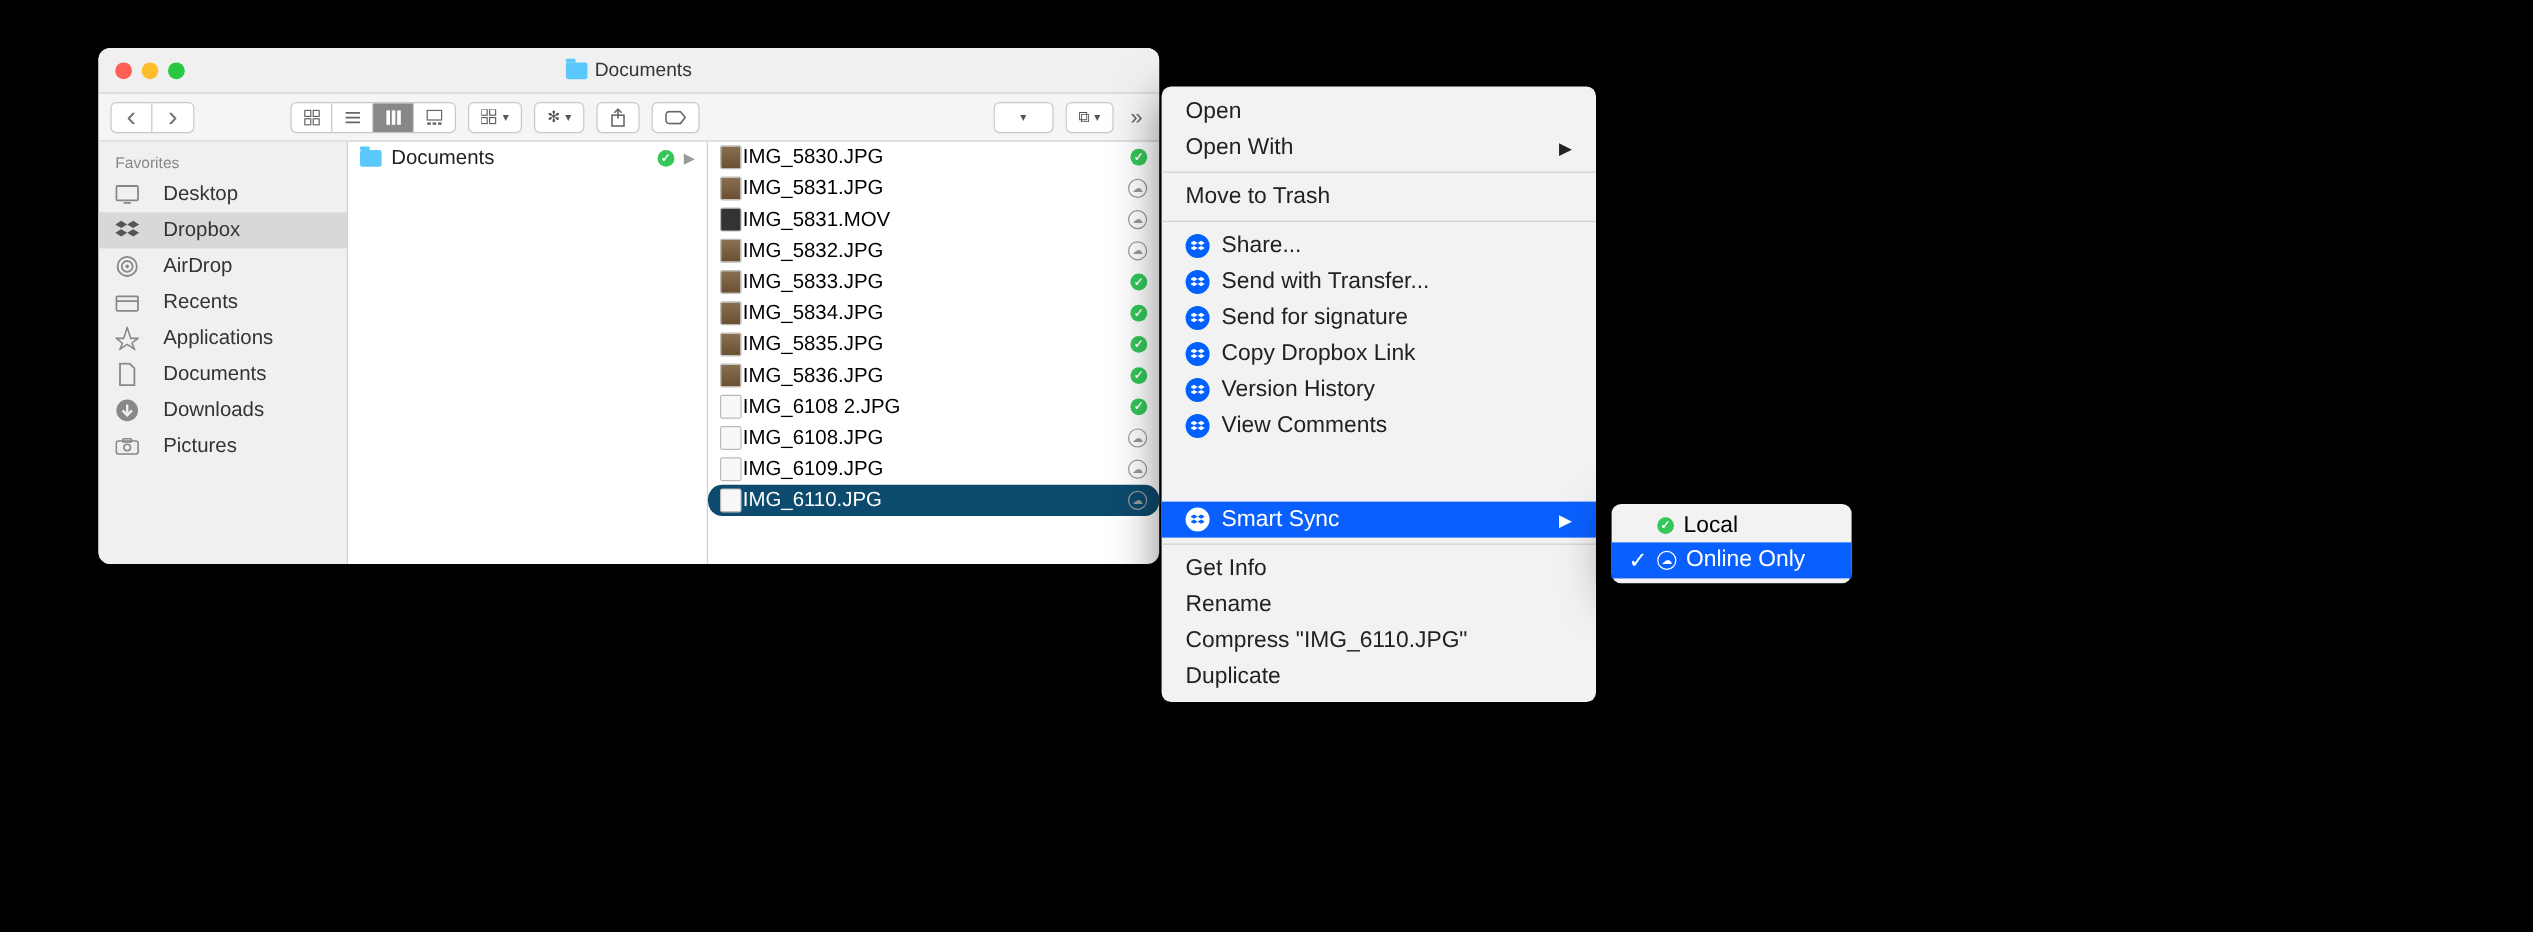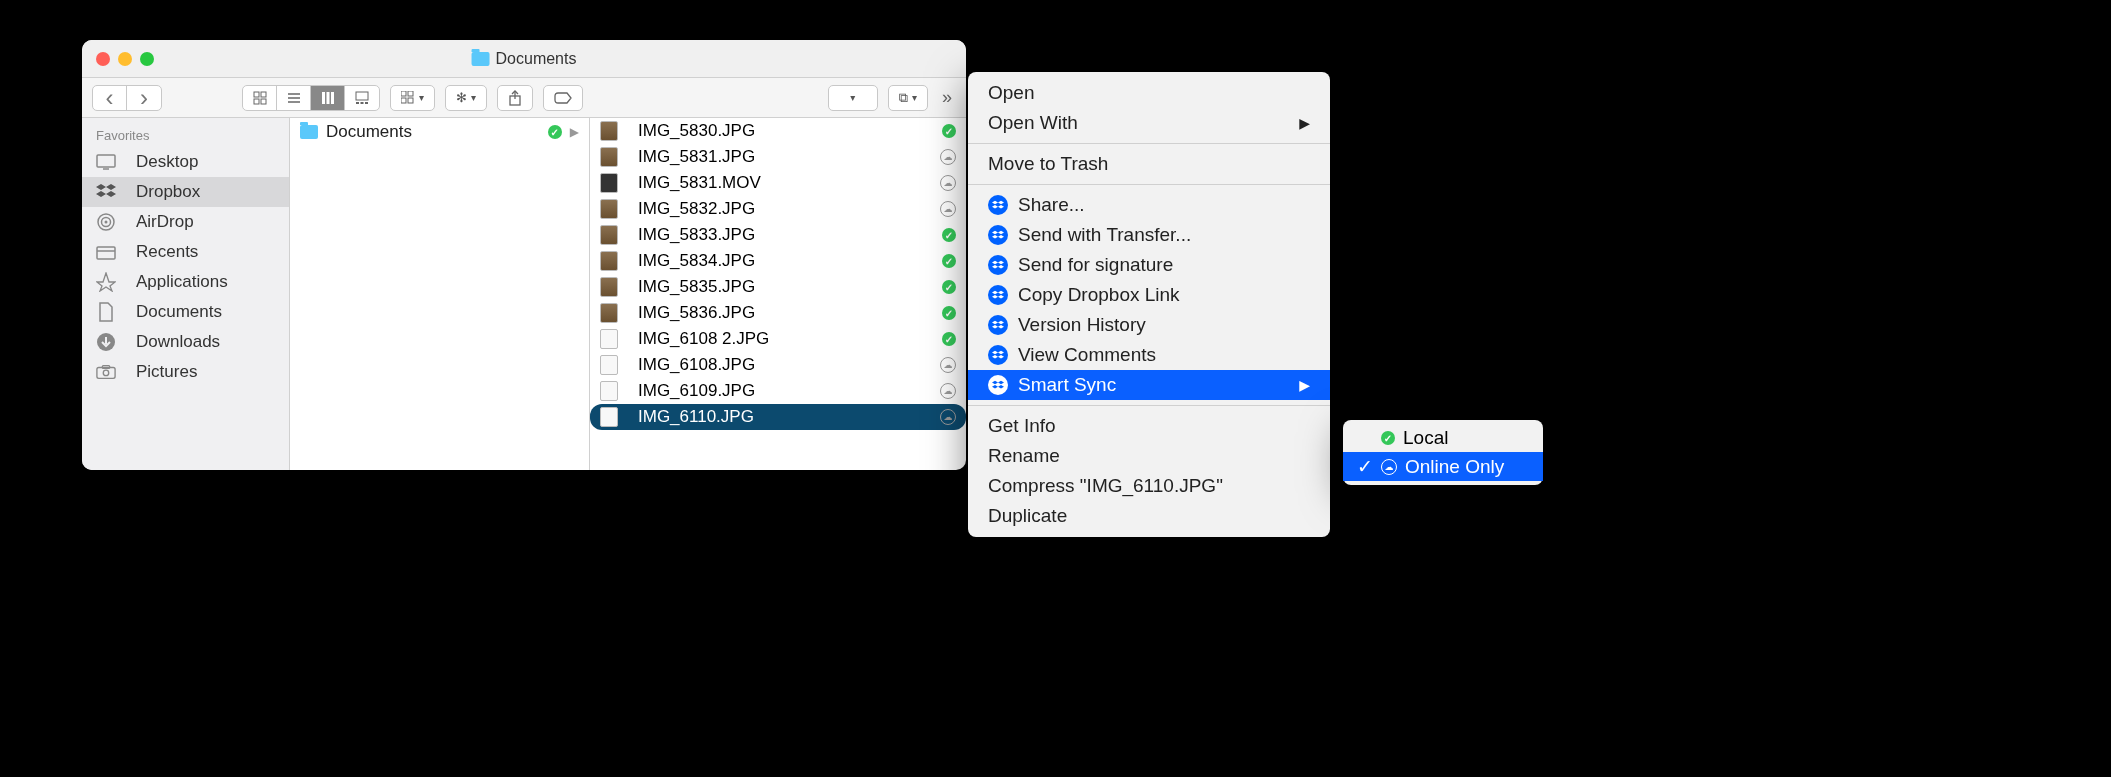--- a/index.html
+++ b/index.html
@@ -51,40 +51,40 @@
 .sb-item.sel { background:#d8d8da; }
 .sb-icon { width:20px; height:20px; display:flex; align-items:center; justify-content:center; color:#777; }
 
 .col1 { width:300px; border-right:1px solid #d0d0d0; }
 .row { display:flex; align-items:center; padding:4px 10px; font-size:17px; color:#222; gap:8px;}
 .row .spacer { flex:1; }
 .green-check { width:14px; height:14px; background:#34c759; border-radius:50%; display:inline-flex; align-items:center; justify-content:center; color:#fff; font-size:10px; font-weight:bold;}
 .cloud-ic { width:16px; height:16px; border:1.5px solid #9a9a9a; border-radius:50%; display:inline-flex; align-items:center; justify-content:center; color:#9a9a9a; font-size:9px; }
 
 .col2 { flex:1; }
-.file-row { display:flex; align-items:center; padding:3px 10px; font-size:17px; gap:20px; }
+.file-row { display:flex; align-items:center; padding:3px 10px; font-size:17px; gap:1px; }
 .file-row.sel { background:#0c4a6e; color:#fff;border-radius:12px; }
 .file-ic { width:18px; height:20px; background:linear-gradient(#e8e8e8,#d0d0d0); border:1px solid #bbb; border-radius:2px; flex-shrink:0; position:relative; }
 .file-ic.img { background:linear-gradient(#8a7050,#6a5030); }
 .file-ic.mov { background:#333; }
 .file-ic.blank { background:#f8f8f8; }
 .file-row .spacer { flex:1; }
 
 .context-menu {
   position:absolute;
   left:968px; top:72px;
   width:362px;
   background:#f2f2f2;
   border-radius:8px;
   box-shadow:0 10px 40px rgba(0,0,0,.5), 0 0 0 1px rgba(0,0,0,.2);
   padding:6px 0;
 }
 .cm-item { padding:4px 20px; font-size:19px; color:#222; display:flex; align-items:center; gap:10px; }
 .cm-sep { height:1px; background:#d0d0d0; margin:5px 0; }
-.cm-item.hi { background:#0a60ff; color:#fff; }
+.cm-item.hi { background:#0a60ff; color:#fff;margin-top:48px; }
 .cm-item .arrow { margin-left:auto; font-size:14px; }
 .db-circle { width:20px; height:20px; background:#0061ff; border-radius:50%; display:inline-flex; align-items:center; justify-content:center; color:#fff; font-size:12px; flex-shrink:0; }
 .cm-item.hi .db-circle { background:#fff; color:#0061ff; }
 
 .submenu {
   position:absolute;
   left:1343px; top:420px;
   width:200px;
   background:#f2f2f2;
   border-radius:8px;

